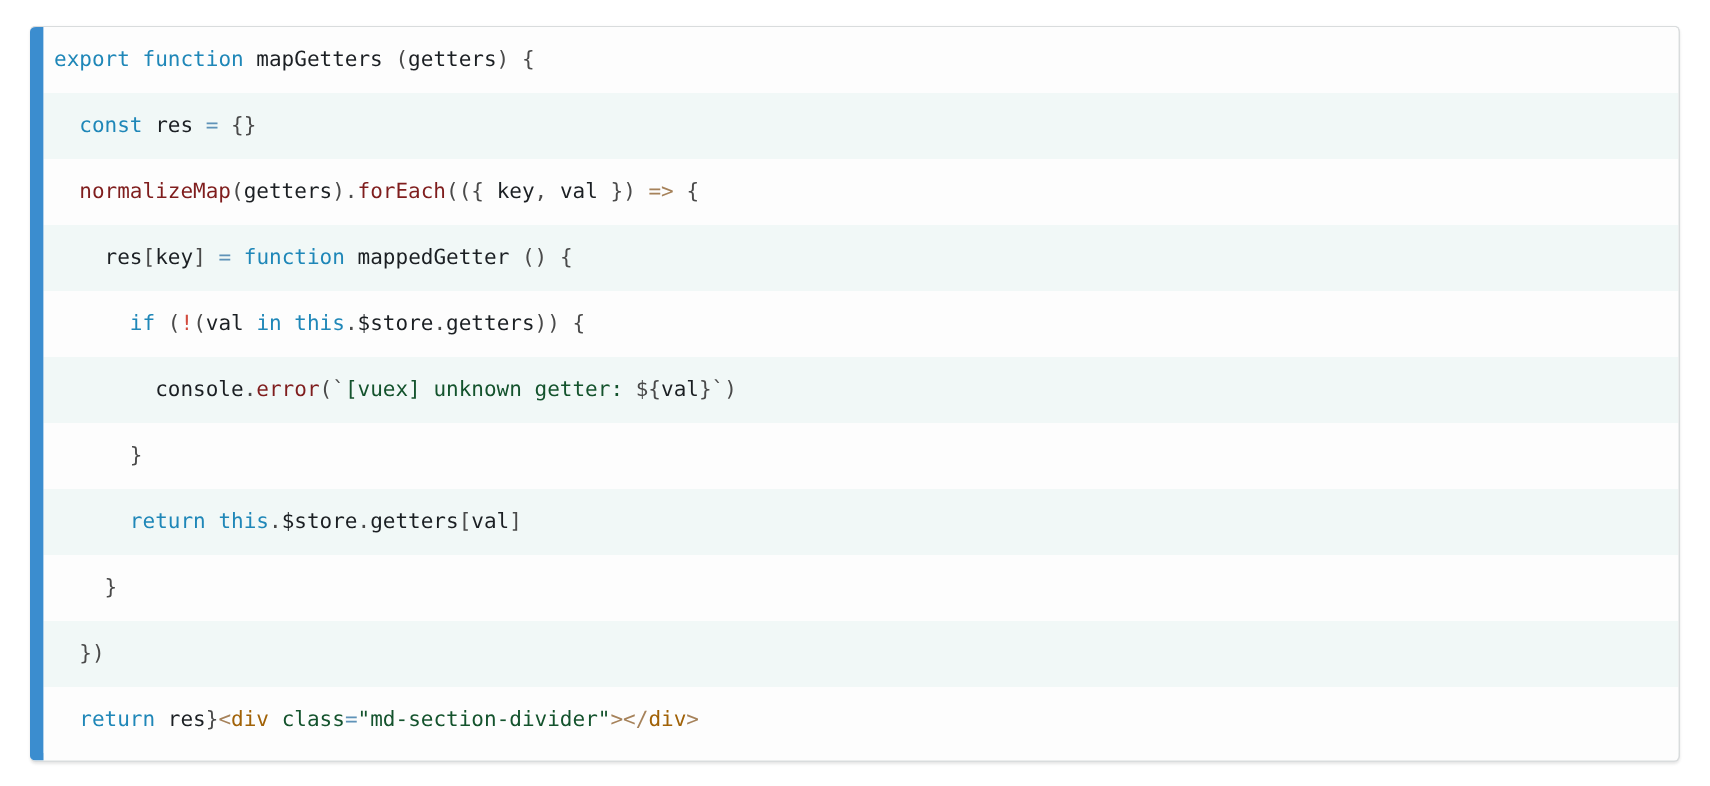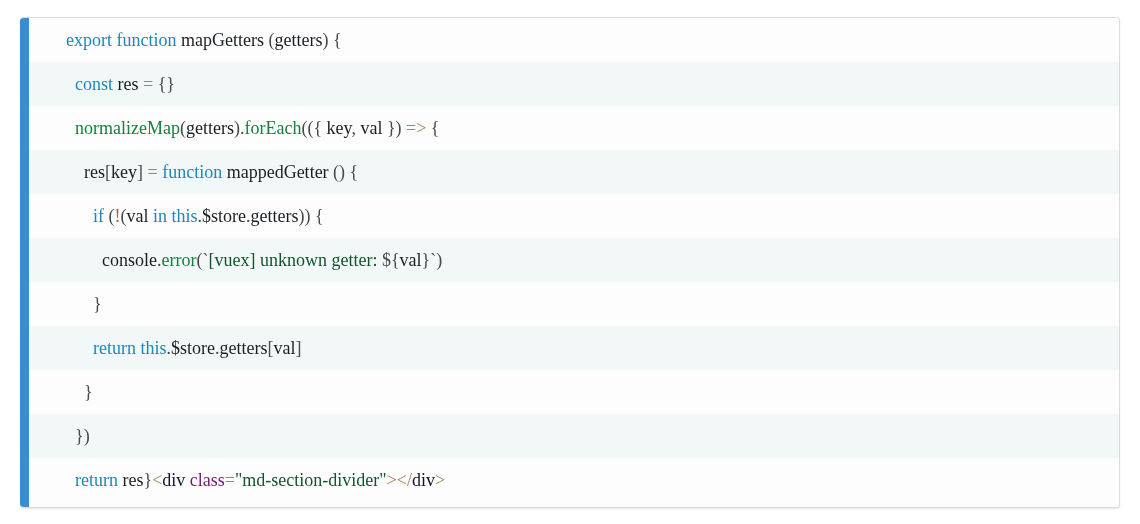--- a/index.html
+++ b/index.html
@@ -39,41 +39,40 @@
 
   #code-scroll {
     flex: 1 1 auto;
     position: relative;
     overflow: hidden;
   }
 
   .code-line {
     height: 44px;
     line-height: 44px;
-    font-size: 18px;
+    font-size: 14px;
     white-space: pre;
-    padding-left: 37px;
+    padding-left: 7px;
     letter-spacing: 0px;
     color: #24292e;
-    font-family: Liberation Serif, serif;
   }
   .code-line.odd  { background: #fdfdfd; }
   .code-line.even { background: #f1f8f7; }
 
   
   .tok-keyword  { color: #1f87b8; }   
-  .tok-fn       { color: #15803d; }   
+  .tok-fn       { color: #7f1d1d; }   
   .tok-plain    { color: #1b1f23; }   
   .tok-punct    { color: #4a4a4a; }   
   .tok-op       { color: #5f93b8; }   
   .tok-arrow    { color: #a6825a; }   
   .tok-string   { color: #14532d; }   
   .tok-bang     { color: #d24b3e; }   
-  .tok-tag      { color: #0f172a; margin-top: 12px; }   
-  .tok-attr     { color: #701a75; }   
+  .tok-tag      { color: #a16207; margin-top: 12px; }   
+  .tok-attr     { color: #14532d; }   
 </style>
 </head>
 <body>
 
 <div id="code-card">
   <div id="accent-bar"></div>
   <div id="code-scroll">
     <pre id="code-lines" style="margin:0;"><div class="code-line odd"><span class="tok-keyword">export</span><span class="tok-plain"> </span><span class="tok-keyword">function</span><span class="tok-plain"> </span><span class="tok-plain">mapGetters</span><span class="tok-plain"> </span><span class="tok-punct">(</span><span class="tok-plain">getters</span><span class="tok-punct">)</span><span class="tok-plain"> </span><span class="tok-punct">{</span></div><div class="code-line even"><span class="tok-plain">  </span><span class="tok-keyword">const</span><span class="tok-plain"> </span><span class="tok-plain">res</span><span class="tok-plain"> </span><span class="tok-op">=</span><span class="tok-plain"> </span><span class="tok-punct">{}</span></div><div class="code-line odd"><span class="tok-plain">  </span><span class="tok-fn">normalizeMap</span><span class="tok-punct">(</span><span class="tok-plain">getters</span><span class="tok-punct">)</span><span class="tok-punct">.</span><span class="tok-fn">forEach</span><span class="tok-punct">((</span><span class="tok-punct">{</span><span class="tok-plain"> </span><span class="tok-plain">key</span><span class="tok-punct">,</span><span class="tok-plain"> </span><span class="tok-plain">val</span><span class="tok-plain"> </span><span class="tok-punct">})</span><span class="tok-plain"> </span><span class="tok-arrow">=&gt;</span><span class="tok-plain"> </span><span class="tok-punct">{</span></div><div class="code-line even"><span class="tok-plain">    </span><span class="tok-plain">res</span><span class="tok-punct">[</span><span class="tok-plain">key</span><span class="tok-punct">]</span><span class="tok-plain"> </span><span class="tok-op">=</span><span class="tok-plain"> </span><span class="tok-keyword">function</span><span class="tok-plain"> </span><span class="tok-plain">mappedGetter</span><span class="tok-plain"> </span><span class="tok-punct">()</span><span class="tok-plain"> </span><span class="tok-punct">{</span></div><div class="code-line odd"><span class="tok-plain">      </span><span class="tok-keyword">if</span><span class="tok-plain"> </span><span class="tok-punct">(</span><span class="tok-bang">!</span><span class="tok-punct">(</span><span class="tok-plain">val</span><span class="tok-plain"> </span><span class="tok-keyword">in</span><span class="tok-plain"> </span><span class="tok-keyword">this</span><span class="tok-punct">.</span><span class="tok-plain">$store</span><span class="tok-punct">.</span><span class="tok-plain">getters</span><span class="tok-punct">))</span><span class="tok-plain"> </span><span class="tok-punct">{</span></div><div class="code-line even"><span class="tok-plain">        </span><span class="tok-plain">console</span><span class="tok-punct">.</span><span class="tok-fn">error</span><span class="tok-punct">(</span><span class="tok-punct">`</span><span class="tok-string">[vuex] unknown getter: </span><span class="tok-punct">${</span><span class="tok-plain">val</span><span class="tok-punct">}</span><span class="tok-punct">`</span><span class="tok-punct">)</span></div><div class="code-line odd"><span class="tok-plain">      </span><span class="tok-punct">}</span></div><div class="code-line even"><span class="tok-plain">      </span><span class="tok-keyword">return</span><span class="tok-plain"> </span><span class="tok-keyword">this</span><span class="tok-punct">.</span><span class="tok-plain">$store</span><span class="tok-punct">.</span><span class="tok-plain">getters</span><span class="tok-punct">[</span><span class="tok-plain">val</span><span class="tok-punct">]</span></div><div class="code-line odd"><span class="tok-plain">    </span><span class="tok-punct">}</span></div><div class="code-line even"><span class="tok-plain">  </span><span class="tok-punct">})</span></div><div class="code-line odd"><span class="tok-plain">  </span><span class="tok-keyword">return</span><span class="tok-plain"> </span><span class="tok-plain">res</span><span class="tok-punct">}</span><span class="tok-arrow">&lt;</span><span class="tok-tag">div</span><span class="tok-plain"> </span><span class="tok-attr">class</span><span class="tok-op">=</span><span class="tok-string">"md-section-divider"</span><span class="tok-arrow">&gt;</span><span class="tok-arrow">&lt;/</span><span class="tok-tag">div</span><span class="tok-arrow">&gt;</span></div></pre>
   </div>
 </div>

